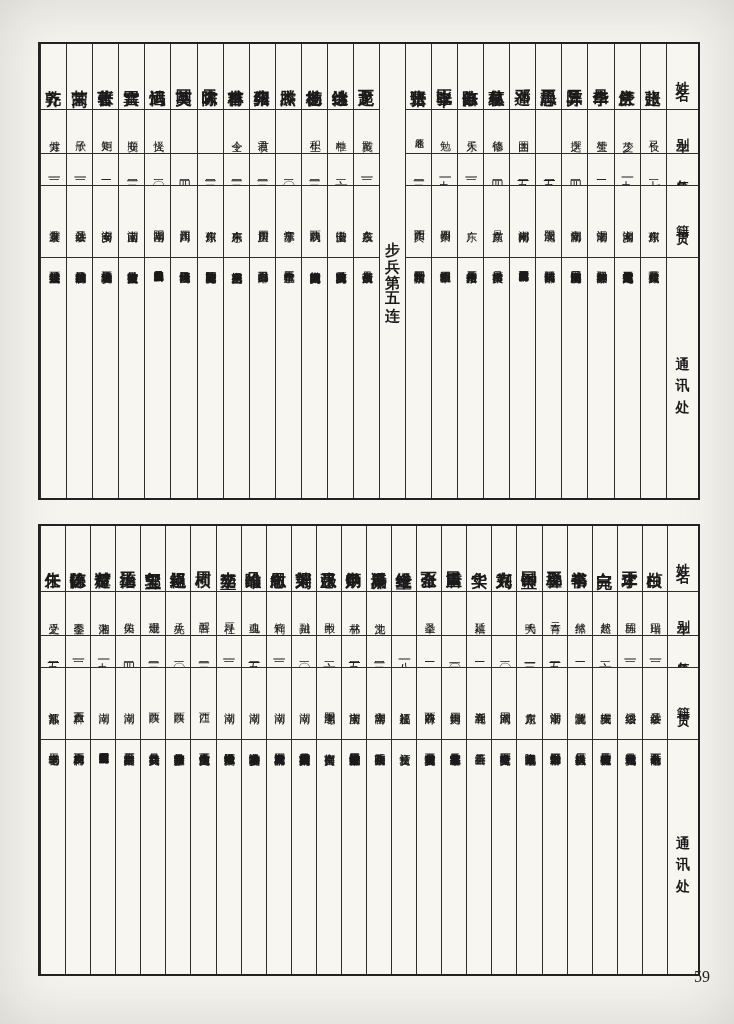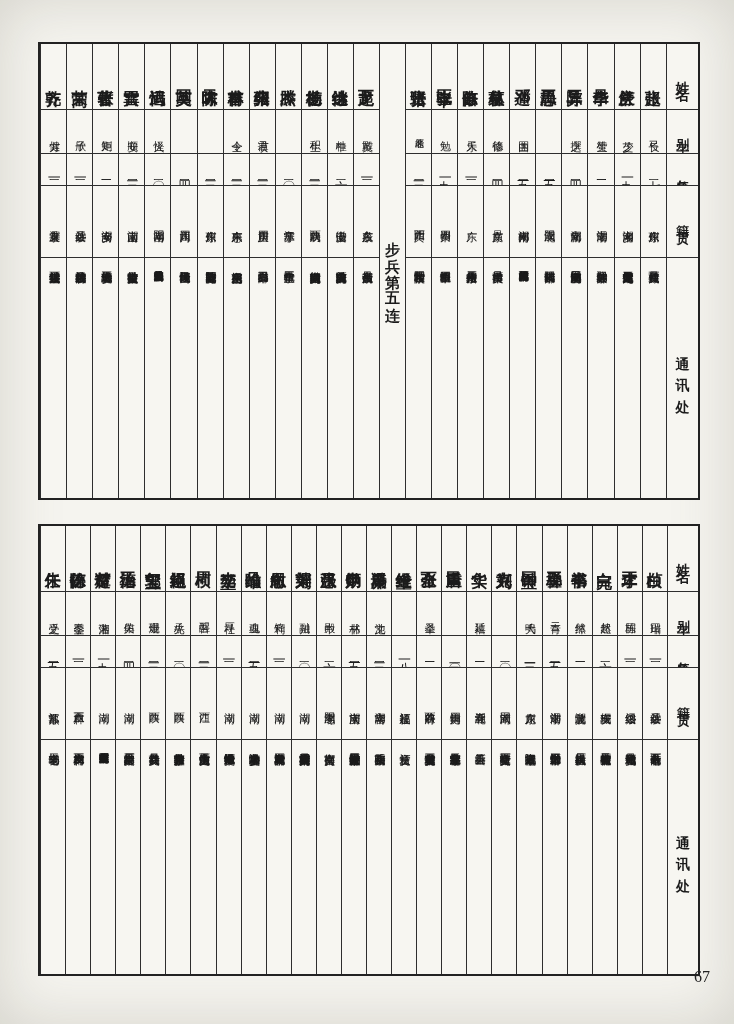--- a/index.html
+++ b/index.html
@@ -912,14 +912,14 @@
         </div>
     <div class="cell native">
           <span>江苏常熟</span>
         </div>
     <div class="cell addr">
           <span>无锡杨合老宅</span>
         </div>
   </div>
     </div>
 
-  <div class="page-number">67</div>
+  <div class="page-number">59</div>
 </div>
 
 </body></html>

